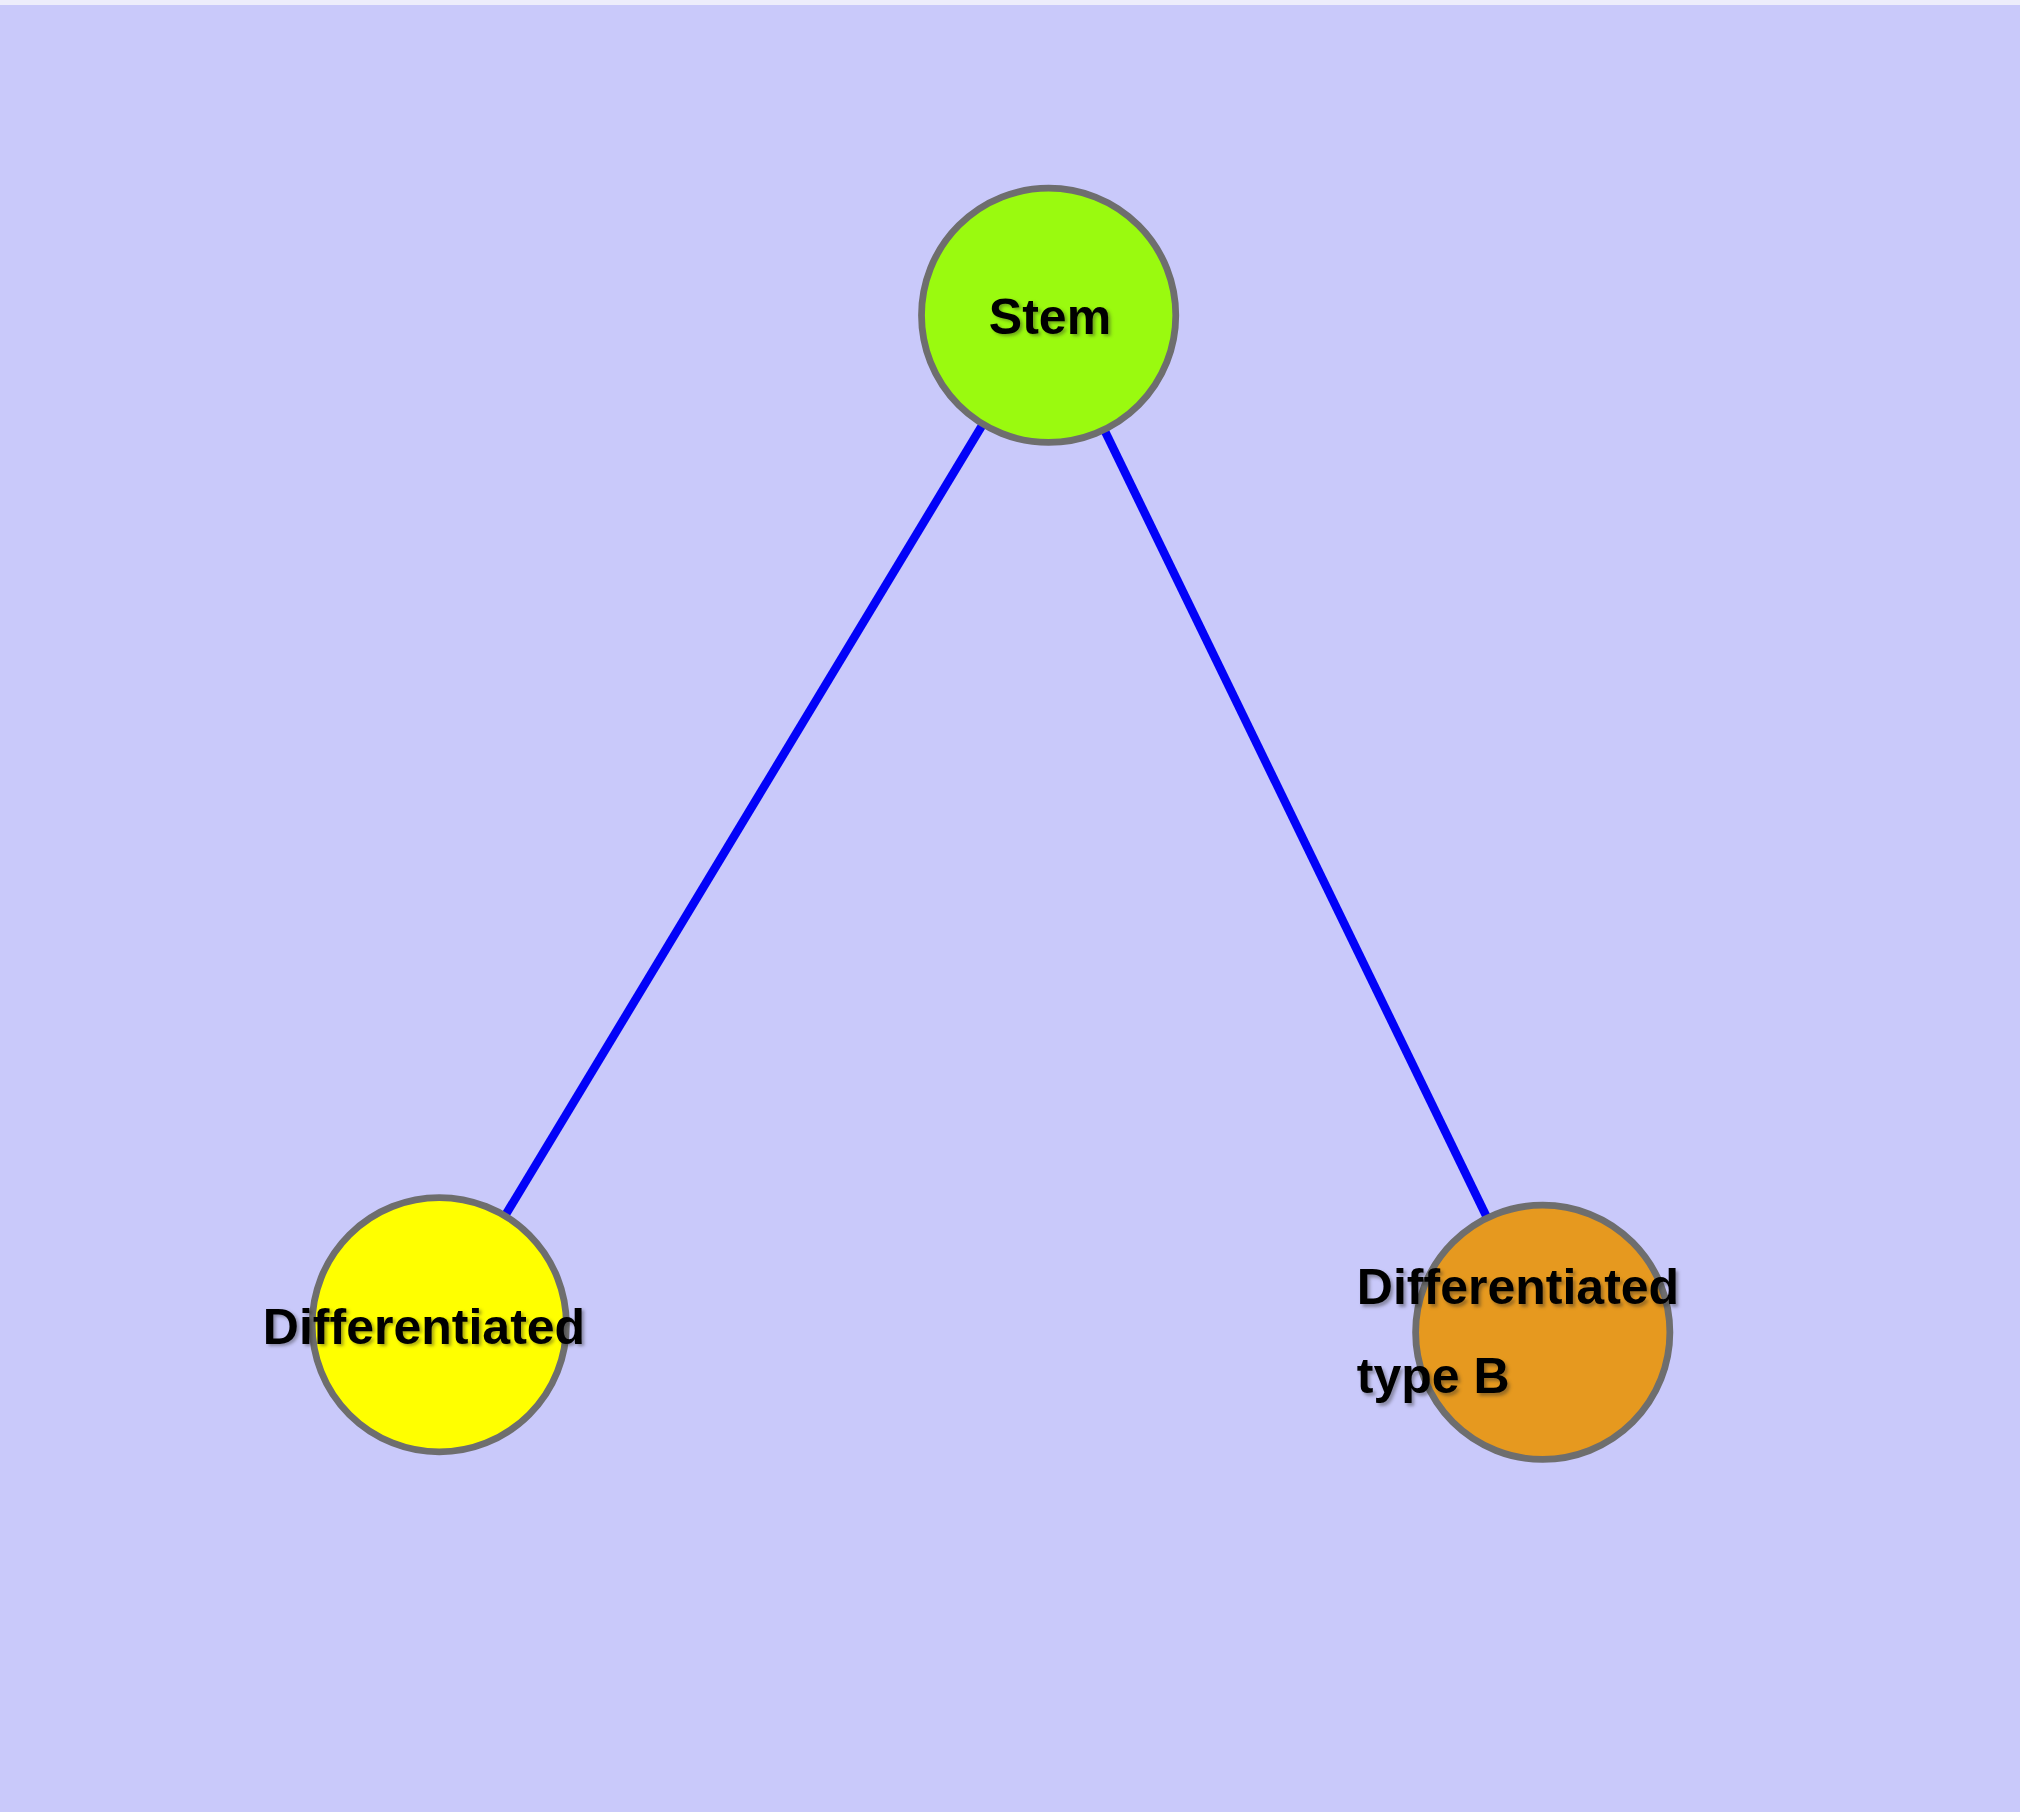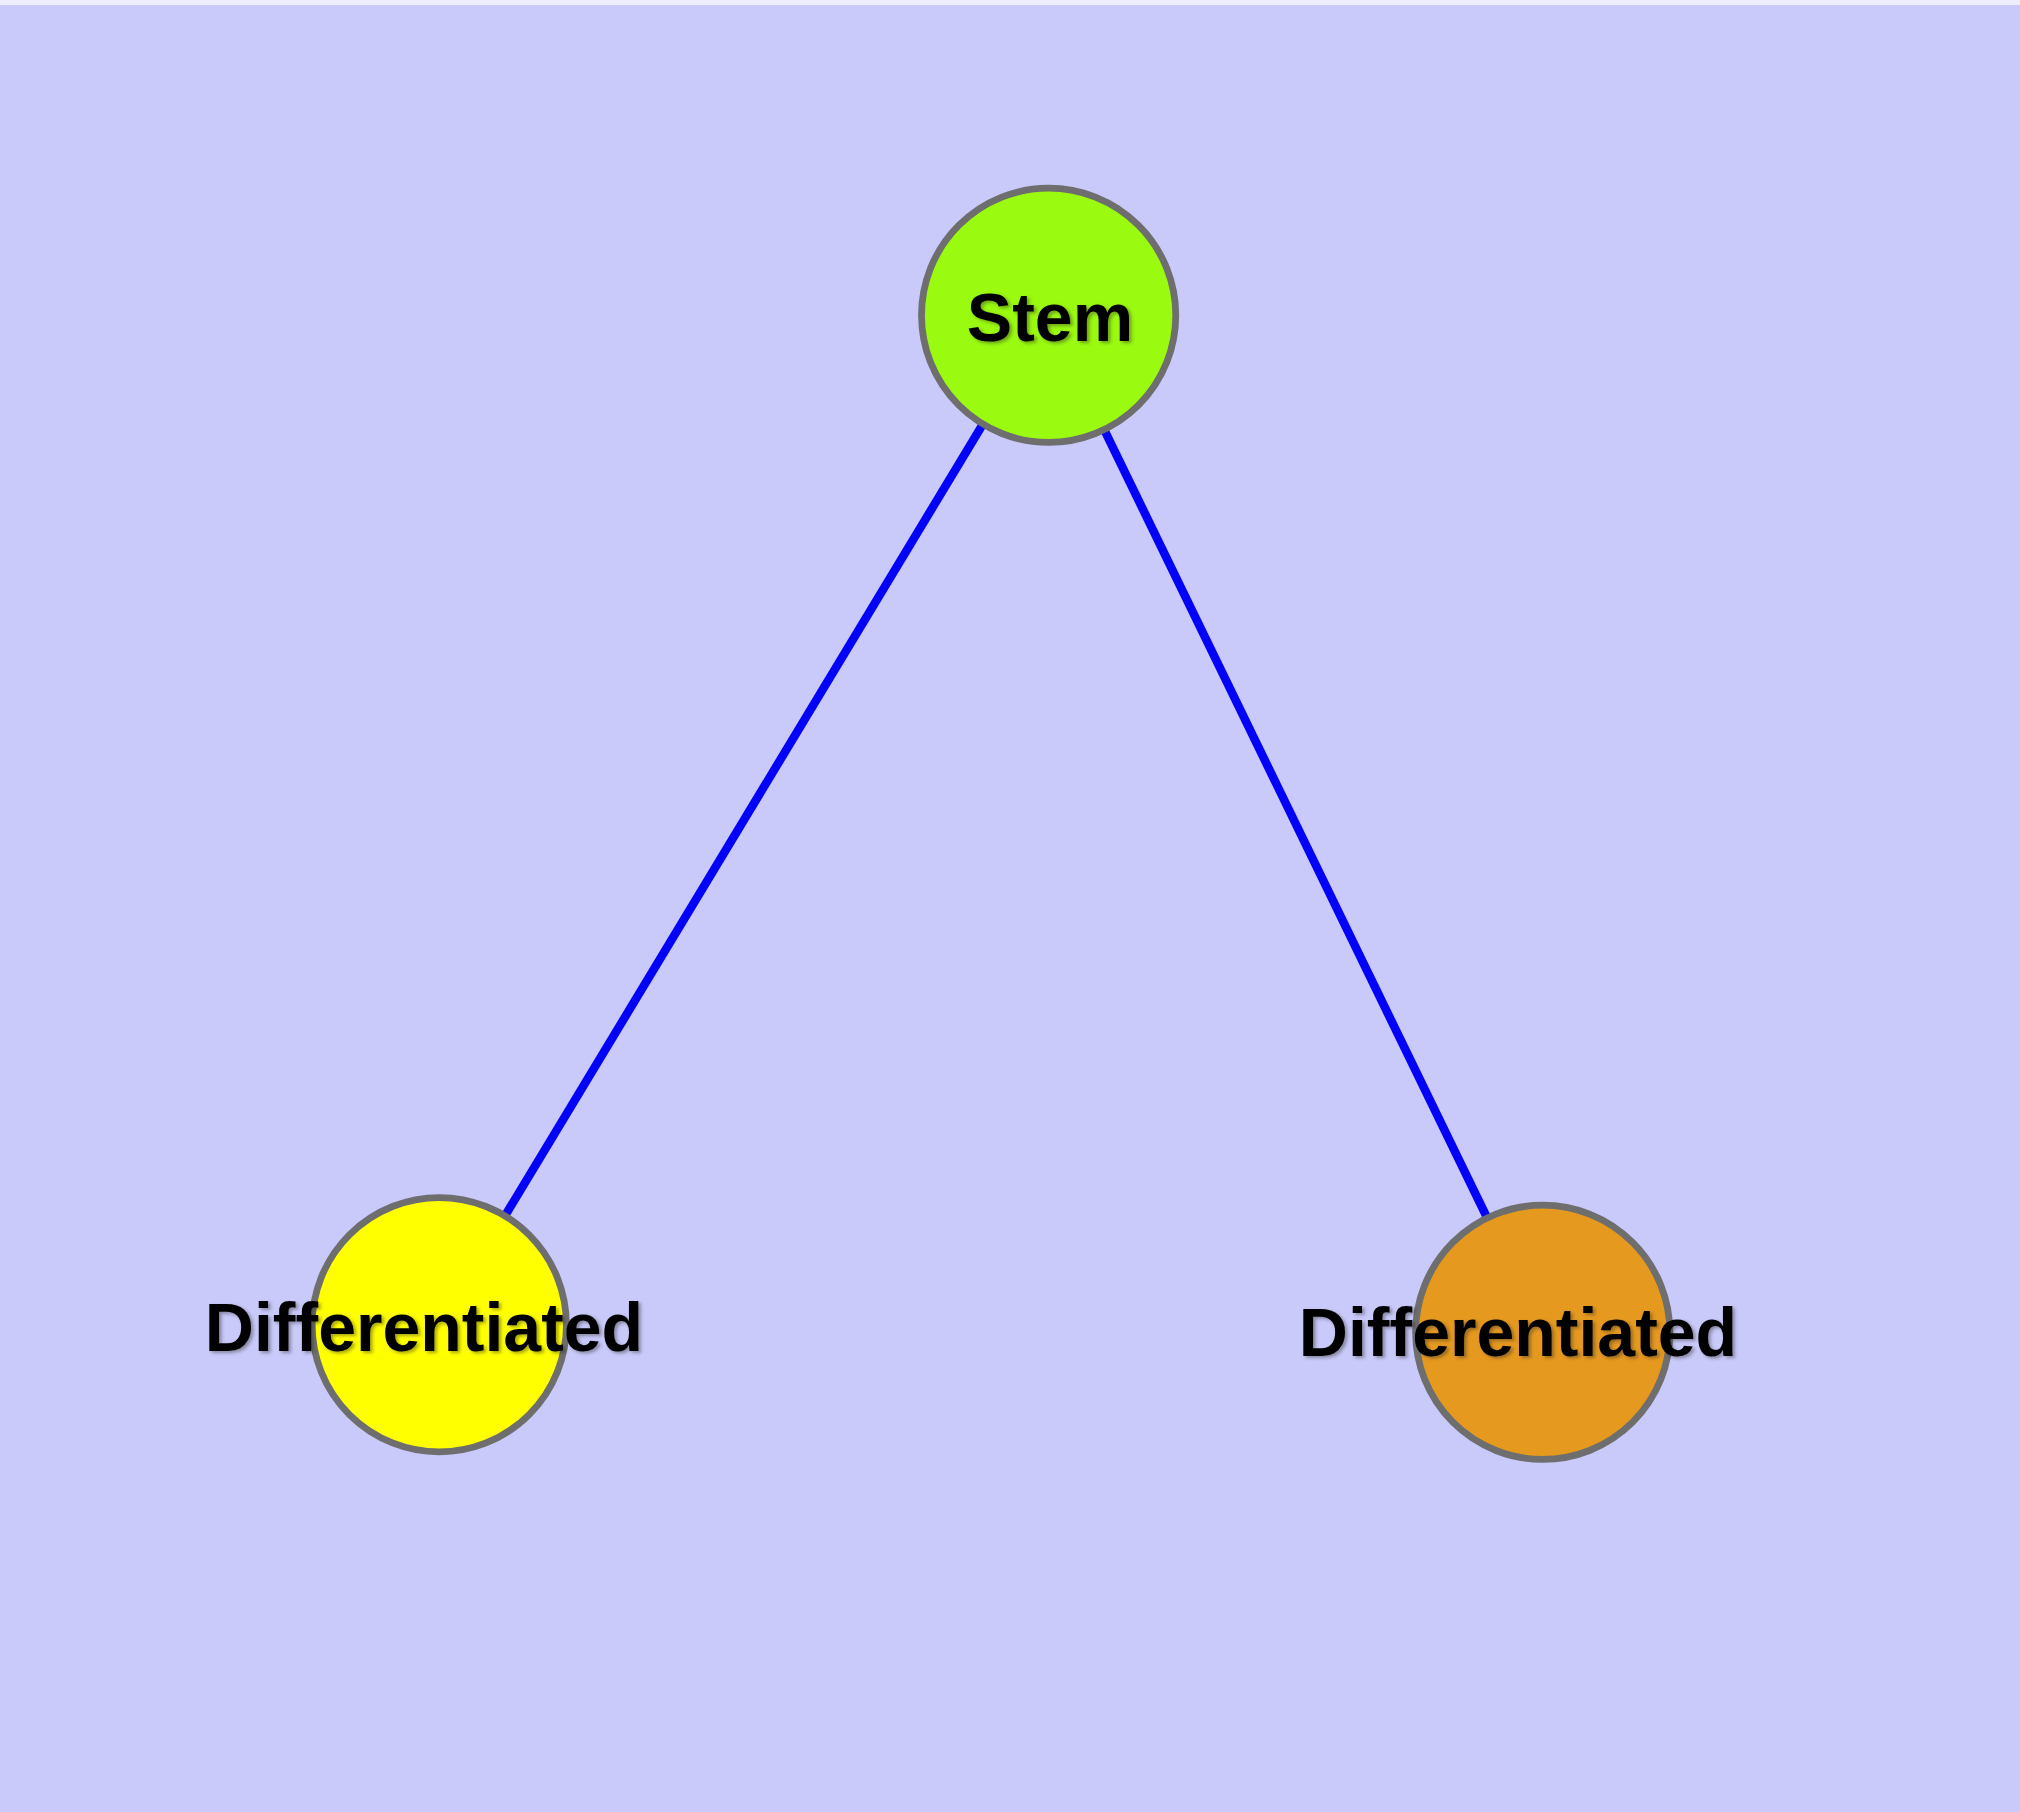--- a/index.html
+++ b/index.html
@@ -36,21 +36,21 @@
   }
   .node-circle {
     stroke-width: 8px;
   }
   .node-label {
     position: absolute;
     transform: translate(-50%, -50%);
     z-index: 3;
     color: #000000;
     font-weight: bold;
-    font-size: 68px;
+    font-size: 50px;
     line-height: 89px;
     white-space: nowrap;
     letter-spacing: 0px;
     text-shadow: 2.5px 2.5px 3.4px rgba(40, 40, 40, 0.40);
     pointer-events: none;
   }
   .node-label .label-line {
     display: block;
   }
   #stem-label  { left: 1050px; top: 317px; }
@@ -75,14 +75,15 @@
 <div class="node-label" id="stem-label">
   <span class="label-line">Stem</span>
 </div>
 
 <div class="node-label" id="typea-label">
   <span class="label-line">Differentiated</span>
 </div>
 
 <div class="node-label" id="typeb-label">
   <span class="label-line">Differentiated</span>
+  <span class="label-line">type B</span>
 </div>
 
 
 </body></html>

